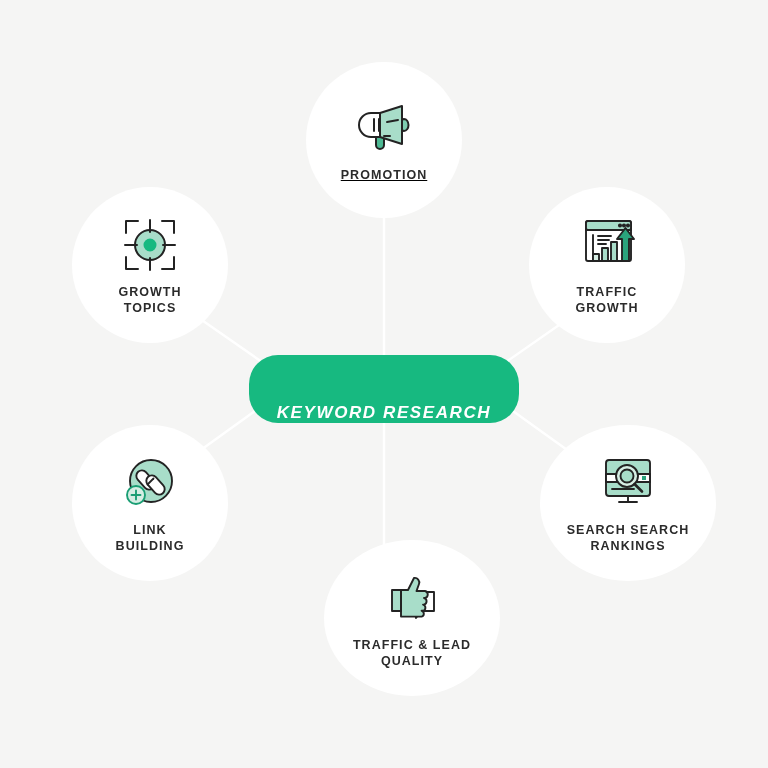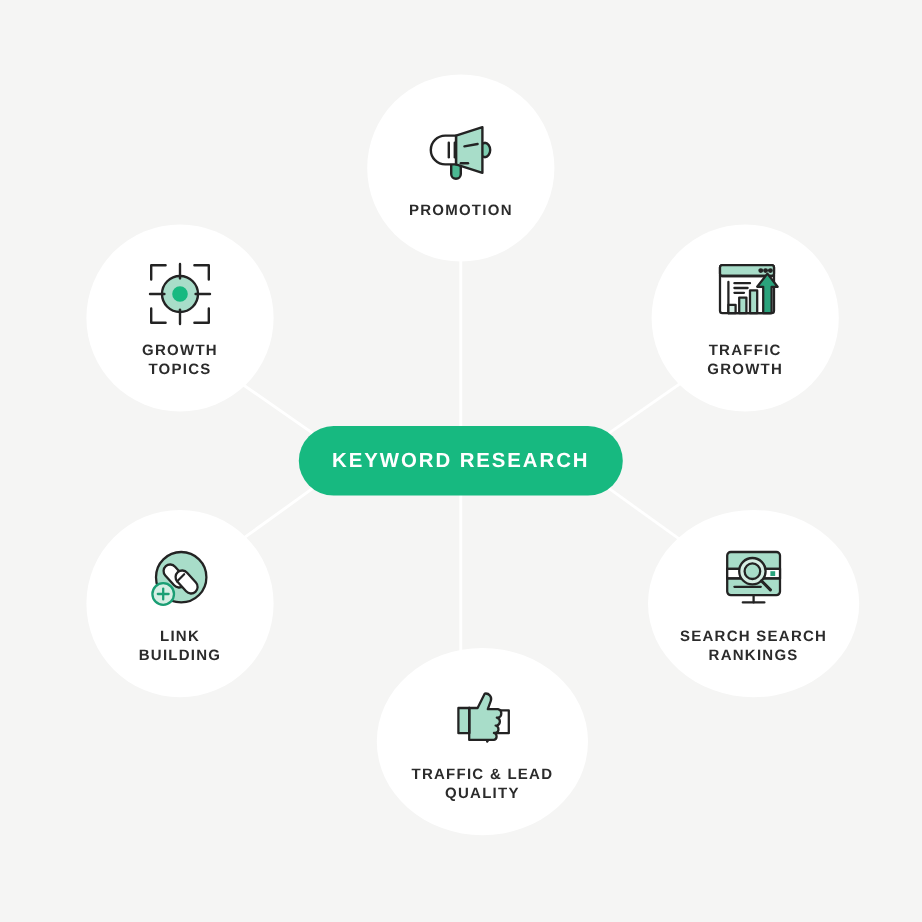--- a/index.html
+++ b/index.html
@@ -48,39 +48,40 @@
     letter-spacing: 1.05px;
     color: #2b2b2b;
     text-align: center;
     line-height: 1.28;
     white-space: pre-line;
     font-family: "Liberation Sans", sans-serif;
   }
   .node-wide { width: 176px; }
 
   
-  #node-promotion      { left: 306px; top: 62px;  }
+  #node-promotion      { left: 306px; top: 62px; text-decoration: underline;  }
   #node-content-topics { left: 72px;  top: 187px; }
-  #node-traffic-growth { left: 543px; top: 187px; }
+  #node-traffic-growth { left: 529px; top: 187px; }
   #node-link-building  { left: 72px;  top: 425px; align-items: center; }
   #node-search-rank    { left: 540px; top: 425px; }
-  #node-traffic-lead   { left: 314px; top: 540px; }
+  #node-traffic-lead   { left: 324px; top: 540px; }
 
   #center-pill {
     position: absolute;
     left: 249px;
     top: 355px;
     width: 270px;
-    height: 58px;
+    height: 68px;
     border-radius: 29px;
     background: #17b980;
     display: flex;
-    align-items: center;
+    align-items: flex-end;
     justify-content: center;
     box-sizing: border-box;
+    font-style: italic;
   }
   #center-pill-label {
     color: #ffffff;
     font-size: 17px;
     font-weight: bold;
     letter-spacing: 1.6px;
     font-family: "Liberation Sans", sans-serif;
   }
 </style>
 </head>

